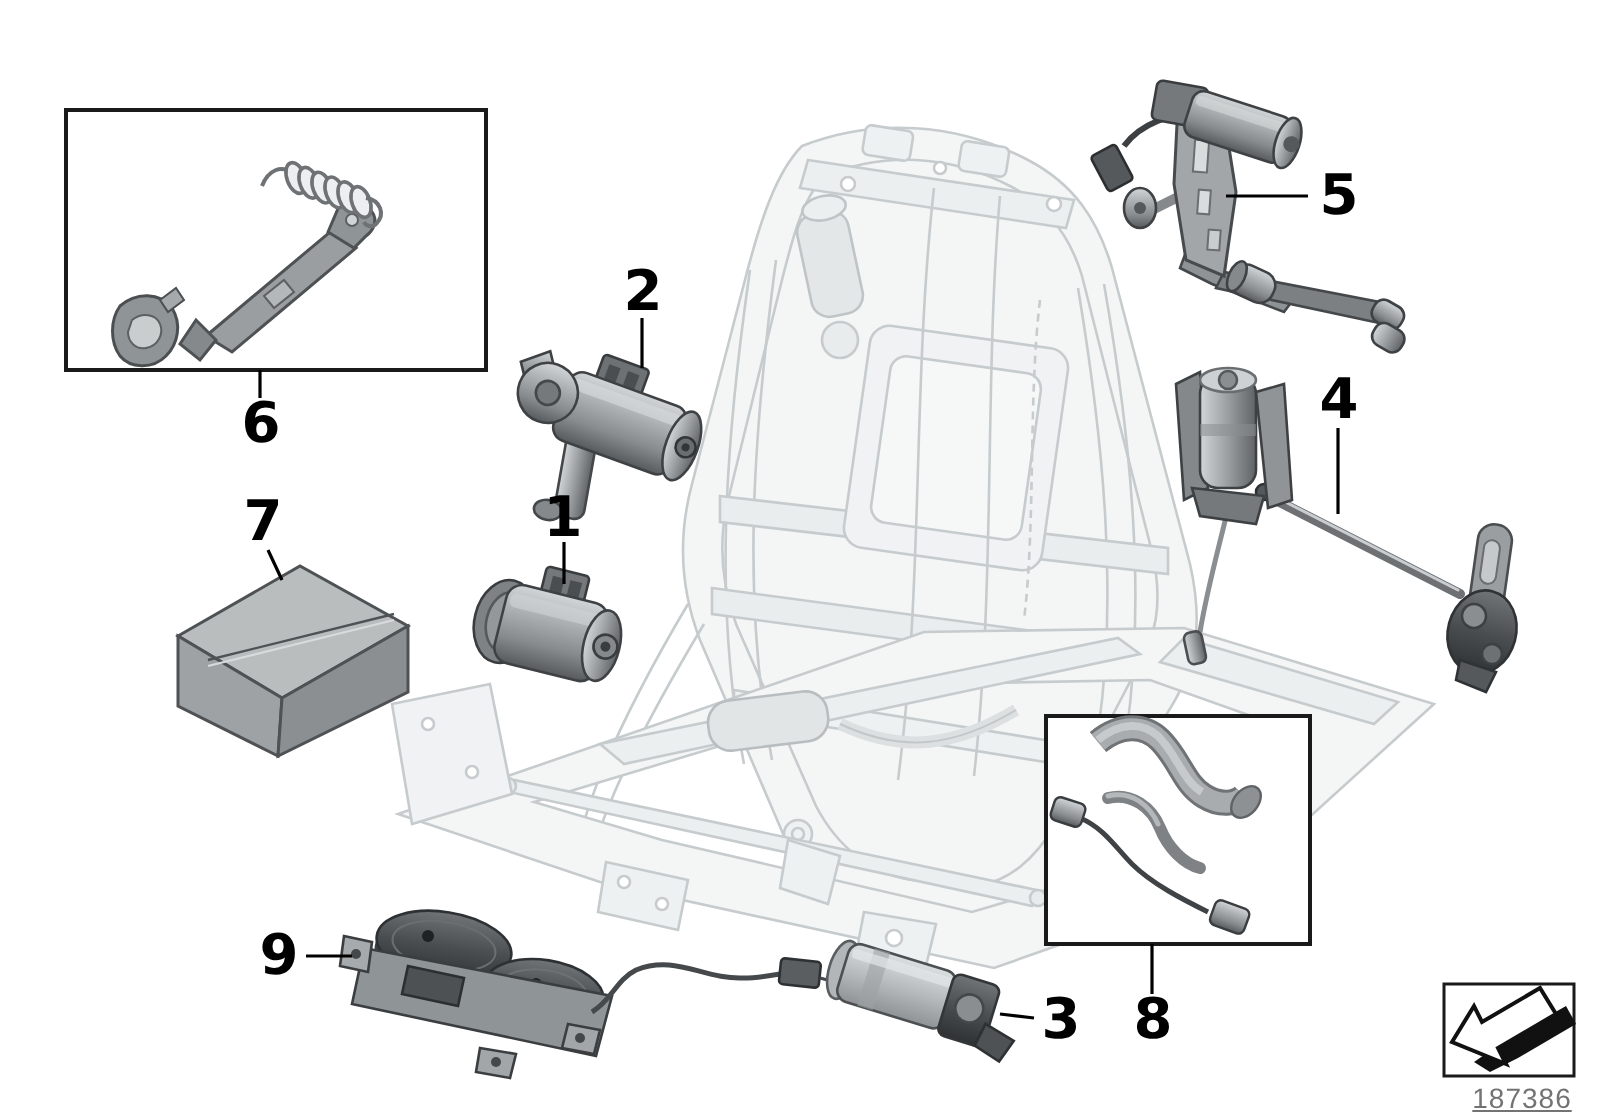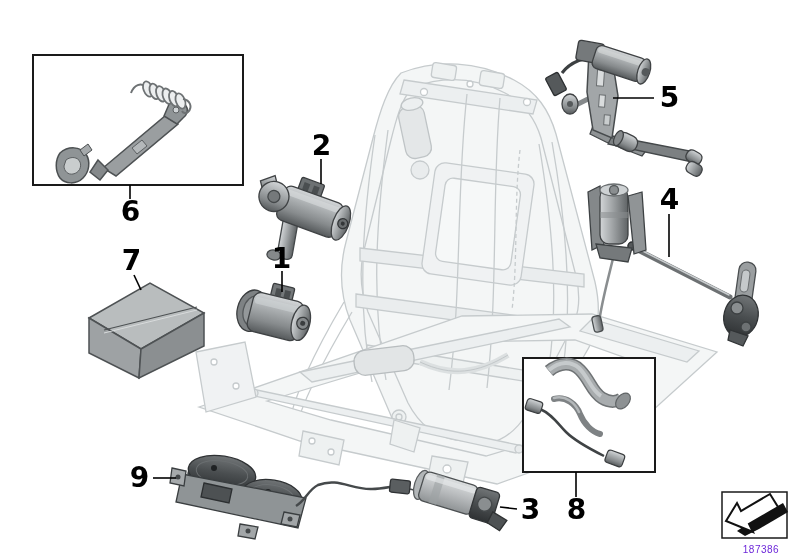--- a/index.html
+++ b/index.html
@@ -10,21 +10,21 @@
   .stage svg{position:absolute;left:0;top:0;}
   .callout{
     position:absolute;transform:translate(-50%,-50%);
     font-family:"DejaVu Sans","Liberation Sans",sans-serif;
     font-weight:700;font-size:28px;color:#000;line-height:1;
     letter-spacing:-1px;cursor:default;
   }
   .drawing-number{
     position:absolute;transform:translate(-50%,-50%);
     font-family:"Liberation Sans",sans-serif;
-    font-size:10px;color:#6d28d9;letter-spacing:0.5px;
+    font-size:14px;color:#737373;letter-spacing:0.5px;text-decoration:underline;
   }
 </style>
 </head>
 <body>
 
 <div class="stage">
 
 <svg width="800" height="560" viewBox="0 0 800 560">
   <defs>
     <linearGradient id="gm1" x1="0" y1="0" x2="0" y2="1">

